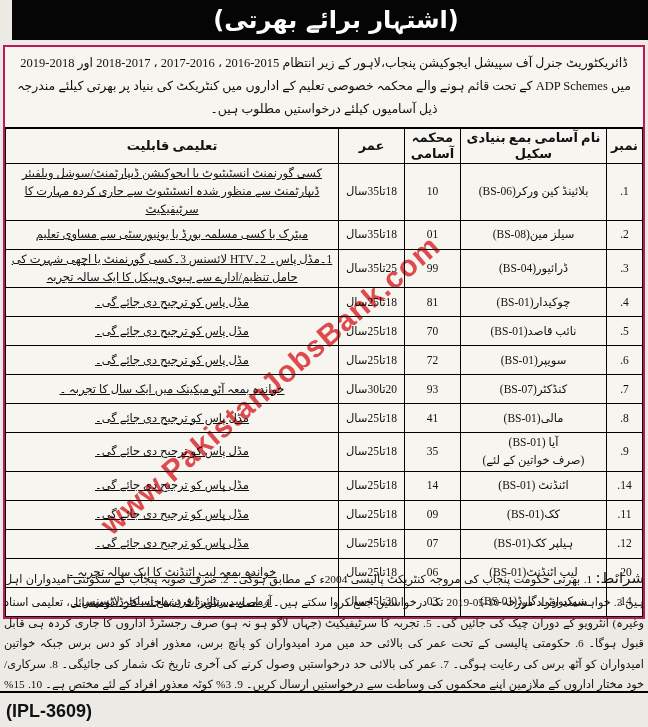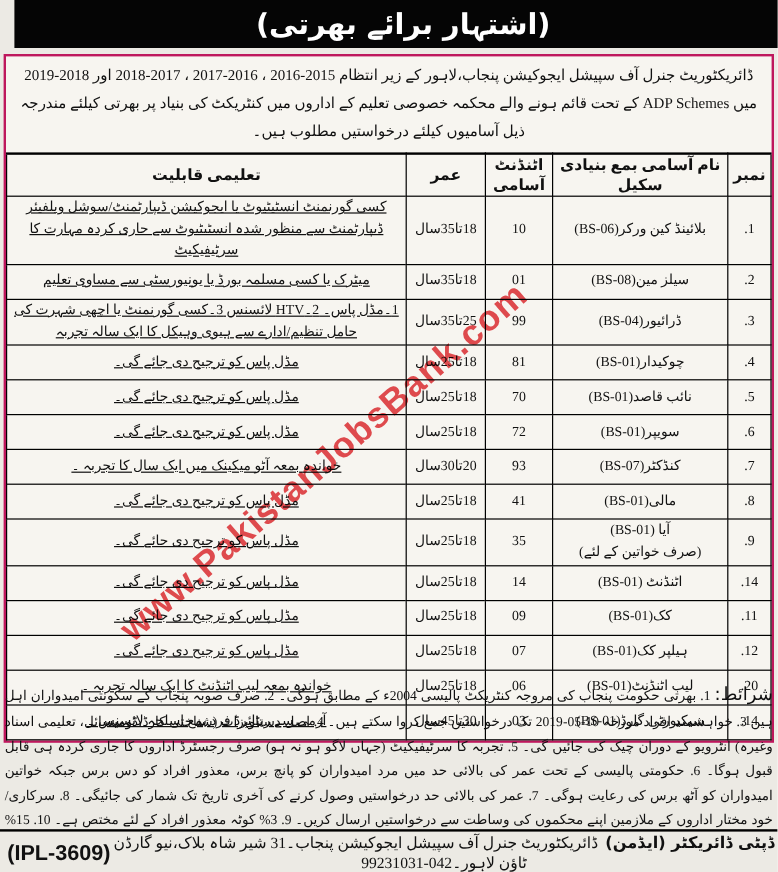--- a/index.html
+++ b/index.html
@@ -90,21 +90,21 @@
       <col style="width:36px">
         <col style="width:146px">
         <col style="width:56px">
         <col style="width:66px">
         <col>
     </colgroup>
     <thead>
       <tr>
         <th>نمبر</th>
         <th>نام آسامی بمع بنیادی سکیل</th>
-        <th>اٹنڈنٹ آسامی</th>
+        <th>محکمہ آسامی</th>
         <th>عمر</th>
         <th>تعلیمی قابلیت</th>
       </tr>
     </thead>
     <tbody>
 
         <tr>
           <td class="c-no">1.</td>
           <td class="c-post">بلائینڈ کین ورکر(BS-06)</td>
           <td class="c-count">10</td>
@@ -219,16 +219,15 @@
       </tbody>
   </table>
 </div>
 
 <div class="conditions"><span class="cond-label">شرائط:</span>
   <span>1. بھرتی حکومت پنجاب کی مروجہ کنٹریکٹ پالیسی 2004ء کے مطابق ہوگی۔ 2. صرف صوبہ پنجاب کے سکونتی امیدواران اہل ہیں 3. خواہشمند افراد مورخہ 10-05-2019 تک درخواستیں جمع کروا سکتے ہیں۔ 4. اصل دستاویزات (شناختی کارڈ،ڈومیسائل، تعلیمی اسناد وغیرہ) انٹرویو کے دوران چیک کی جائیں گی۔ 5. تجربہ کا سرٹیفیکیٹ (جہاں لاگو ہو نہ ہو) صرف رجسٹرڈ اداروں کا جاری کردہ ہی قابل قبول ہوگا۔ 6. حکومتی پالیسی کے تحت عمر کی بالائی حد میں مرد امیدواران کو پانچ برس، معذور افراد کو دس برس جبکہ خواتین امیدواران کو آٹھ برس کی رعایت ہوگی۔ 7. عمر کی بالائی حد درخواستیں وصول کرنے کی آخری تاریخ تک شمار کی جائیگی۔ 8. سرکاری/خود مختار اداروں کے ملازمین اپنے محکموں کی وساطت سے درخواستیں ارسال کریں۔ 9. 3% کوٹہ معذور افراد کے لئے مختص ہے۔ 10. 15% کوٹہ خواتین کیلئے مختص ہے جن آسامیوں پر اطلاق ہوگا۔ 11. 5% کوٹہ اقلیتوں کیلئے مختص ہے۔ 12. 20% کوٹہ محکمے کے حاضر سروس/ریٹائرڈ ملازمین سکیل (1تا5) کیلئے مختص ہے۔ 13. ابتدائی طور پر تعیناتی ایک سالہ کنٹریکٹ پر ہوگی۔ 14. صرف شارٹ لسٹڈ امیدواروں کو انٹرویو کیلئے بلایا جائے گا۔ 15. انٹرویو کے لئے بلائے گئے امیدواروں کو کوئی سفری خرچ (ٹی اے/ڈی اے) نہیں دیا جائے گا۔ 16. شارٹ لسٹ کرنے کے لئے مجاز اتھارٹی ٹیسٹ کا انعقاد کر سکتی ہے۔ 17. افسر مجاز کو شائع شدہ اشتہار/آسامیوں کی تعداد میں بغیر کسی اطلاع/نوٹس کے کمی یا بیشی کا اختیار ہوگا۔</span>
 </div>
 
 <div class="footer">
   <span class="ipl">(IPL-3609)</span>
-  <span class="contact"><span class="signatory">ڈپٹی ڈائریکٹر (ایڈمن)</span><span>ڈائریکٹوریٹ جنرل آف سپیشل ایجوکیشن پنجاب۔31 شیر شاہ بلاک،نیو گارڈن ٹاؤن لاہور۔042-99231031</span></span>
 </div>
 
 <div class="watermark" style="color: rgb(224, 32, 38);">www.PakistanJobsBank.com</div>
 
 </body></html>

